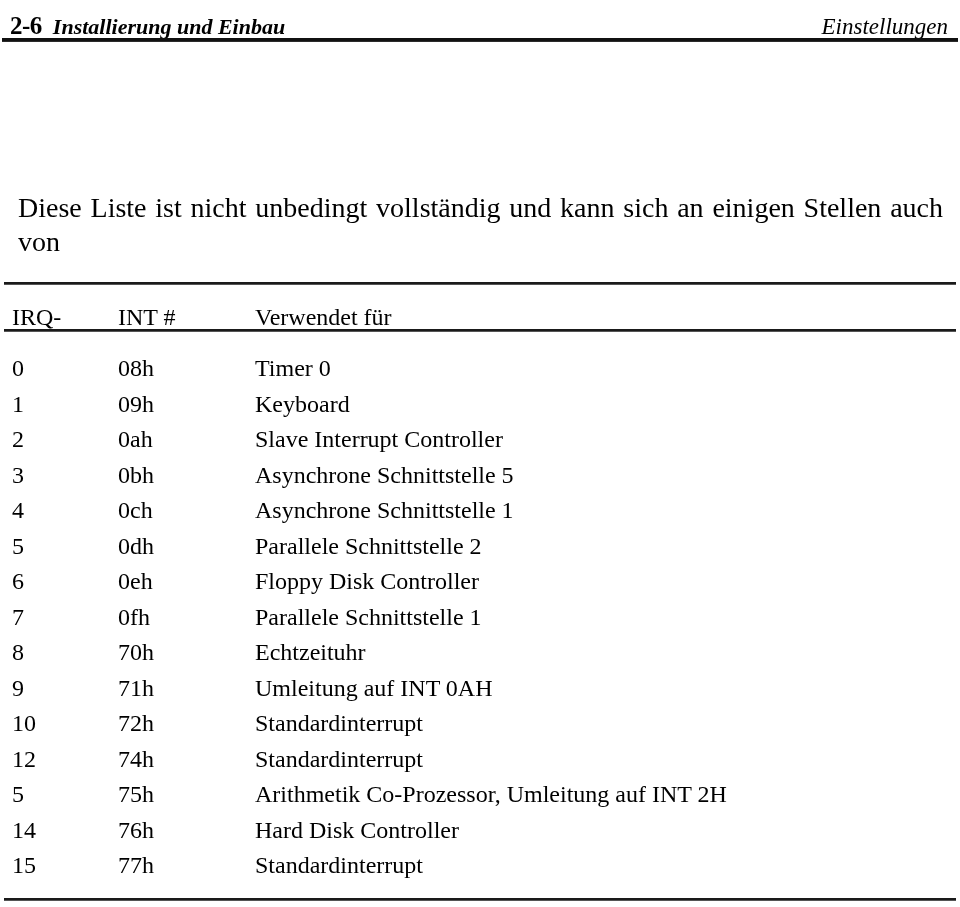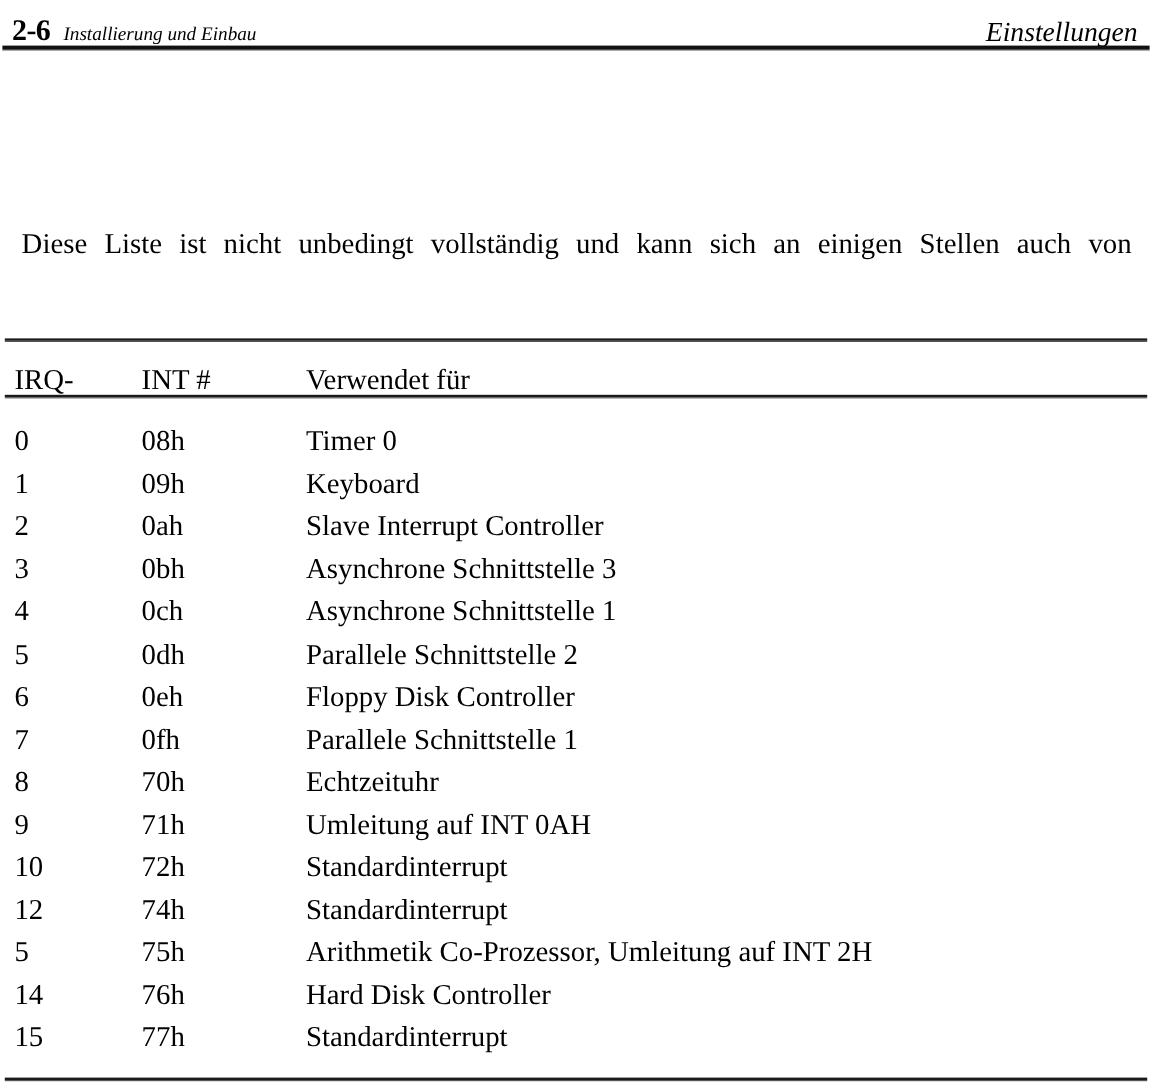--- a/index.html
+++ b/index.html
@@ -43,23 +43,24 @@
     gap: 11px;
     white-space: nowrap;
   }
   .folio {
     font-size: 25px;
     font-weight: bold;
     letter-spacing: -0.5px;
     line-height: 1;
   }
   .rh-chapter {
-    font-size: 16px;
+    font-size: 22px;
     font-style: italic;
     line-height: 1;
+    font-weight: bold;
   }
   .rh-right {
     font-size: 23px;
     font-style: italic;
     line-height: 1;
     white-space: nowrap;
     padding-right: 4px;
   }
 
   .rule-head {
@@ -83,21 +84,21 @@
     letter-spacing: -0.2px;
     white-space: nowrap;
   }
 
   
   .intro {
     position: absolute;
     left: 18px;
     top: 163px;
     width: 925px;
-    font-size: 24px;
+    font-size: 28px;
     line-height: 34px;
     text-align: justify;
     text-justify: inter-word;
   }
   .intro span { display: block; }
   .intro .ln1, .intro .ln2 {
     text-align: justify;
     text-align-last: justify;
   }
   .intro .ln3 { text-align: left; }
@@ -200,21 +201,21 @@
           <td class="col-desc">Keyboard</td>
         </tr>
         <tr>
           <td class="col-irq">2</td>
           <td class="col-int">0ah</td>
           <td class="col-desc">Slave Interrupt Controller</td>
         </tr>
         <tr>
           <td class="col-irq">3</td>
           <td class="col-int">0bh</td>
-          <td class="col-desc">Asynchrone Schnittstelle 3</td>
+          <td class="col-desc">Asynchrone Schnittstelle 5</td>
         </tr>
         <tr>
           <td class="col-irq">4</td>
           <td class="col-int">0ch</td>
           <td class="col-desc">Asynchrone Schnittstelle 1</td>
         </tr>
         <tr>
           <td class="col-irq">5</td>
           <td class="col-int">0dh</td>
           <td class="col-desc">Parallele Schnittstelle 2</td>

